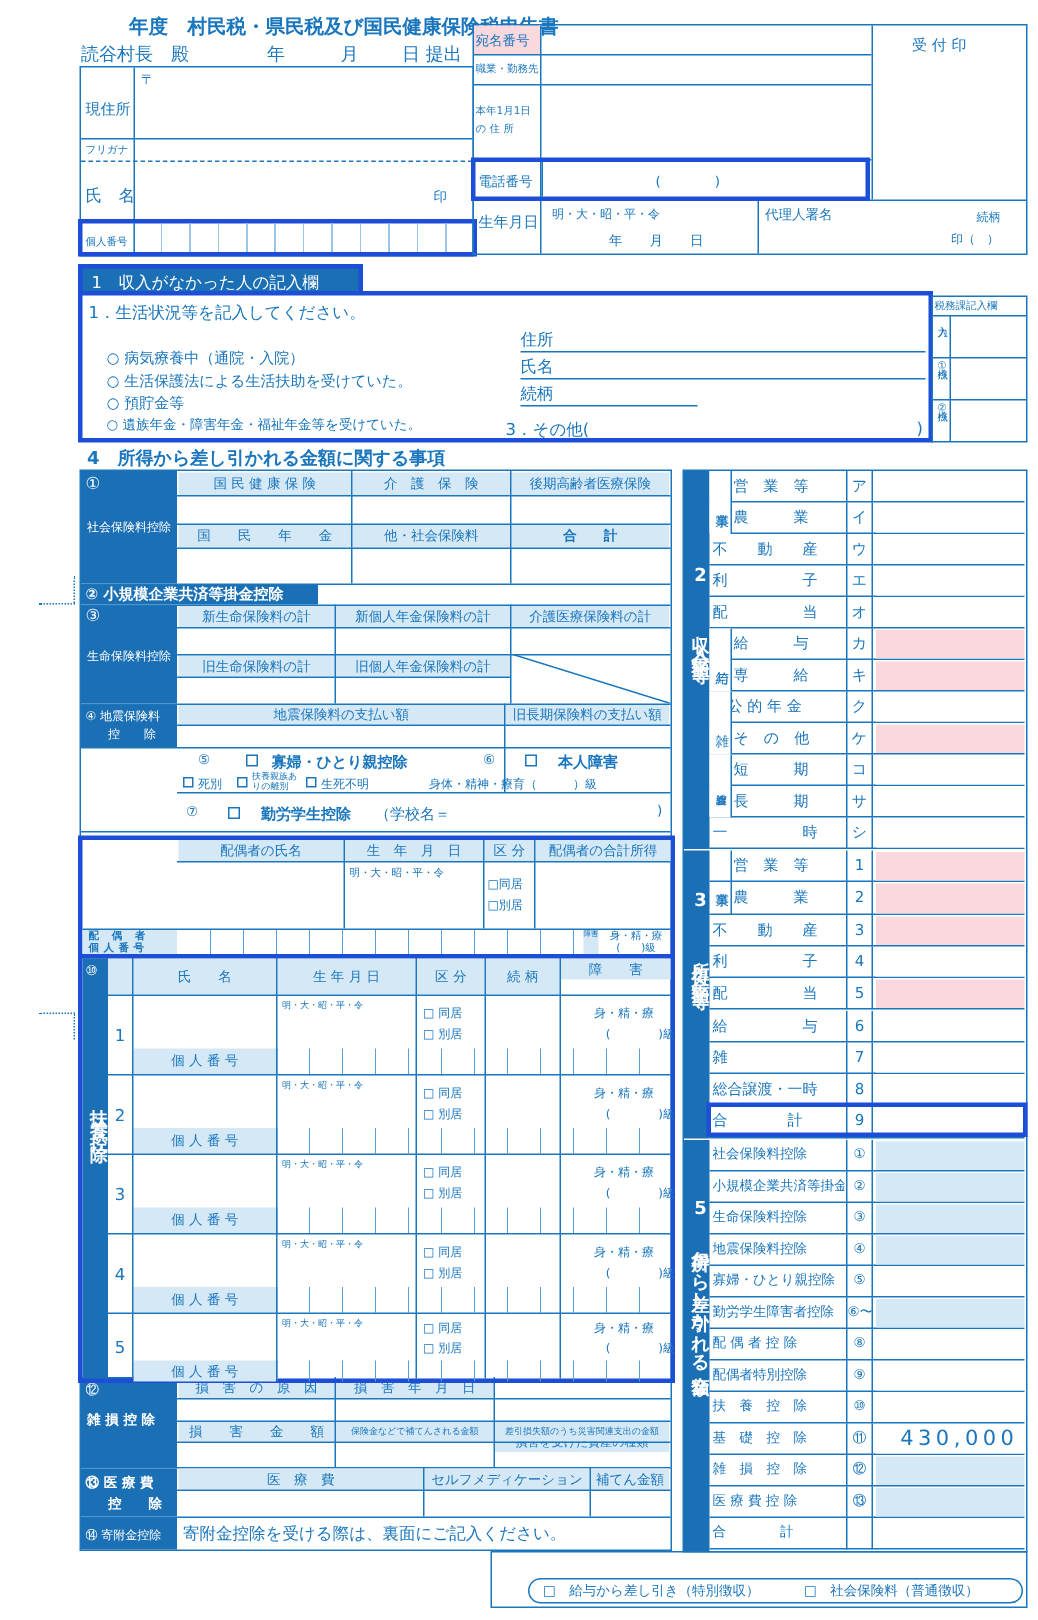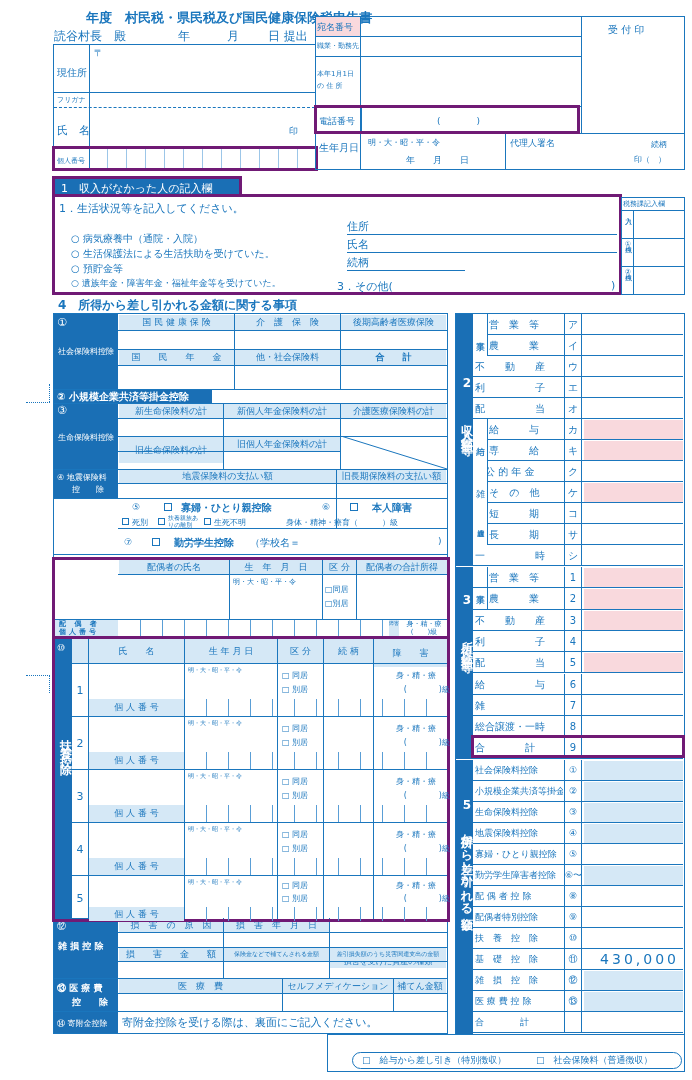--- a/index.html
+++ b/index.html
@@ -2,21 +2,21 @@
 <html><head>
 <meta charset="utf-8">
 <style>
 *{box-sizing:border-box;margin:0;padding:0}
 body{width:692px;height:1080px;background:#fff;font-family:"DejaVu Sans","Liberation Sans",sans-serif;color:#1a76bd;position:relative;overflow:hidden}
 .abs{position:absolute}
 .b{border:1.5px solid #1a76bd}
 .blue{background:#1a6fb5;color:#fff}
 .lblue{background:#d5e8f6}
 .pink{background:#f9d9dd}
-.red{border:3px solid #701a75}
+.red{border:3px solid #1d4ed8}
 .t{font-size:11px;white-space:nowrap}
 .s{font-size:9px;white-space:nowrap}
 .xs{font-size:7px;white-space:nowrap}
 .c{display:flex;align-items:center;justify-content:center}
 .hline{position:absolute;left:0;right:0;border-top:1px solid #1a76bd}
 .vert{writing-mode:vertical-rl;text-orientation:upright;letter-spacing:2px}
 </style>
 </head>
 <body>
 
@@ -137,21 +137,21 @@
   <div class="abs blue" style="left:0;top:90px;width:64px;height:65px">
     <div class="abs t" style="left:3px;top:0">③</div>
     <div class="abs xs" style="left:4px;top:28px;font-size:8px">生命保険料控除</div>
   </div>
   <div class="abs lblue s c" style="left:65px;top:90px;width:104px;height:14px">新生命保険料の計</div>
   <div class="abs lblue s c" style="left:170px;top:90px;width:116px;height:14px">新個人年金保険料の計</div>
   <div class="abs lblue s c" style="left:287px;top:90px;width:105px;height:14px">介護医療保険料の計</div>
   <div class="abs" style="left:65px;top:105px;width:104px;height:17px"></div>
   <div class="abs" style="left:170px;top:105px;width:116px;height:17px"></div>
   <div class="abs" style="left:287px;top:105px;width:105px;height:17px"></div>
-  <div class="abs lblue s c" style="left:65px;top:123px;width:104px;height:26px">旧生命保険料の計</div>
+  <div class="abs lblue s c" style="left:65px;top:123px;width:104px;height:14px">旧生命保険料の計</div>
   <div class="abs lblue s c" style="left:170px;top:123px;width:116px;height:14px">旧個人年金保険料の計</div>
   <div class="abs" style="left:65px;top:138px;width:104px;height:16px"></div>
   <div class="abs" style="left:170px;top:138px;width:116px;height:16px"></div>
   <svg class="abs" style="left:287px;top:122px" width="106" height="33">
       <line x1="0" y1="0" x2="106" y2="33" stroke="#1a76bd" stroke-width="1"></line>
     </svg>
   <div class="abs" style="left:169px;top:89px;height:66px;border-left:1px solid #1a76bd"></div>
   <div class="abs" style="left:286px;top:89px;height:66px;border-left:1px solid #1a76bd"></div>
   <div class="abs" style="left:64px;right:0;top:104px;border-top:1px solid #1a76bd"></div>
   <div class="abs" style="left:64px;right:0;top:122px;border-top:1px solid #1a76bd"></div>
@@ -257,21 +257,21 @@
 <div class="abs red" style="left:52px;top:636px;width:398px;height:286px">
   <div class="abs blue" style="left:0;top:0;width:17px;height:100%">
     <div class="abs xs" style="left:2px;top:4px;font-size:9px">⑩</div>
     <div class="abs s vert" style="left:2px;top:90px;font-size:12px;font-weight:bold;letter-spacing:8px">扶養控除</div>
   </div>
   <div class="abs lblue" style="left:17px;top:0;width:16px;height:24px"></div>
   <div class="abs lblue s c" style="left:34px;top:0;width:95px;height:24px">氏　　名</div>
   <div class="abs lblue s c" style="left:130px;top:0;width:92px;height:24px">生 年 月 日</div>
   <div class="abs lblue s c" style="left:223px;top:0;width:45px;height:24px">区 分</div>
   <div class="abs lblue s c" style="left:269px;top:0;width:49px;height:24px">続 柄</div>
-  <div class="abs lblue s c" style="left:319px;top:0;width:73px;height:28px">障　　害</div>
+  <div class="abs lblue s c" style="left:319px;top:0;width:73px;height:14px">障　　害</div>
   <div class="abs" style="left:17px;right:0;top:24px;border-top:1px solid #1a76bd"></div>
 
   <div class="abs" style="left:17px;top:25px;right:0;height:52px">
     <div class="abs s c" style="left:0;top:0;width:16px;height:52px;font-size:11px">1</div>
     <div class="abs" style="left:17px;top:0;width:95px;height:34px"></div>
     <div class="abs xs" style="left:116px;top:2px;font-size:6px">明・大・昭・平・令</div>
     <div class="abs xs" style="left:210px;top:6px;font-size:8px">□ 同居</div>
     <div class="abs xs" style="left:210px;top:20px;font-size:8px">□ 別居</div>
     <div class="abs" style="left:253px;top:0;width:48px;height:34px"></div>
     <div class="abs xs" style="left:324px;top:6px;font-size:8px">身・精・療</div>

